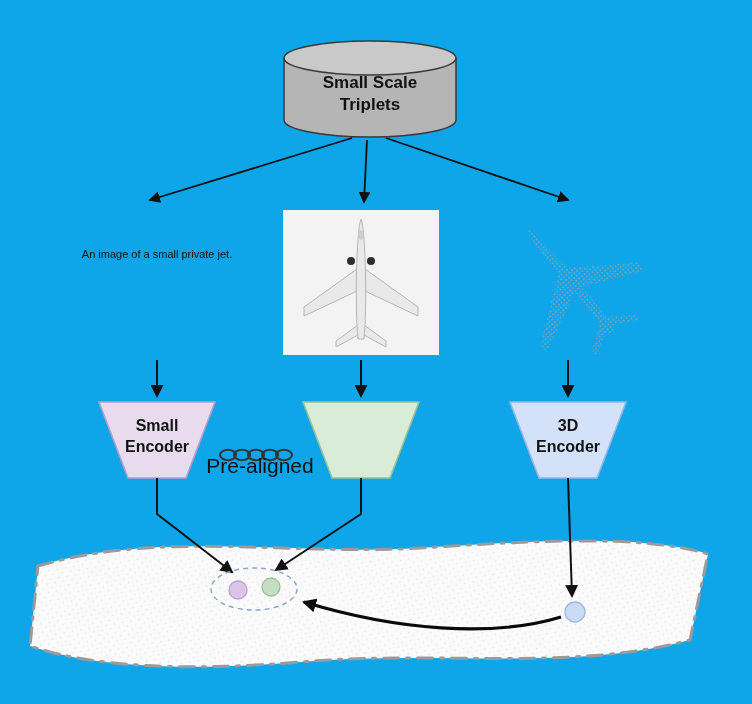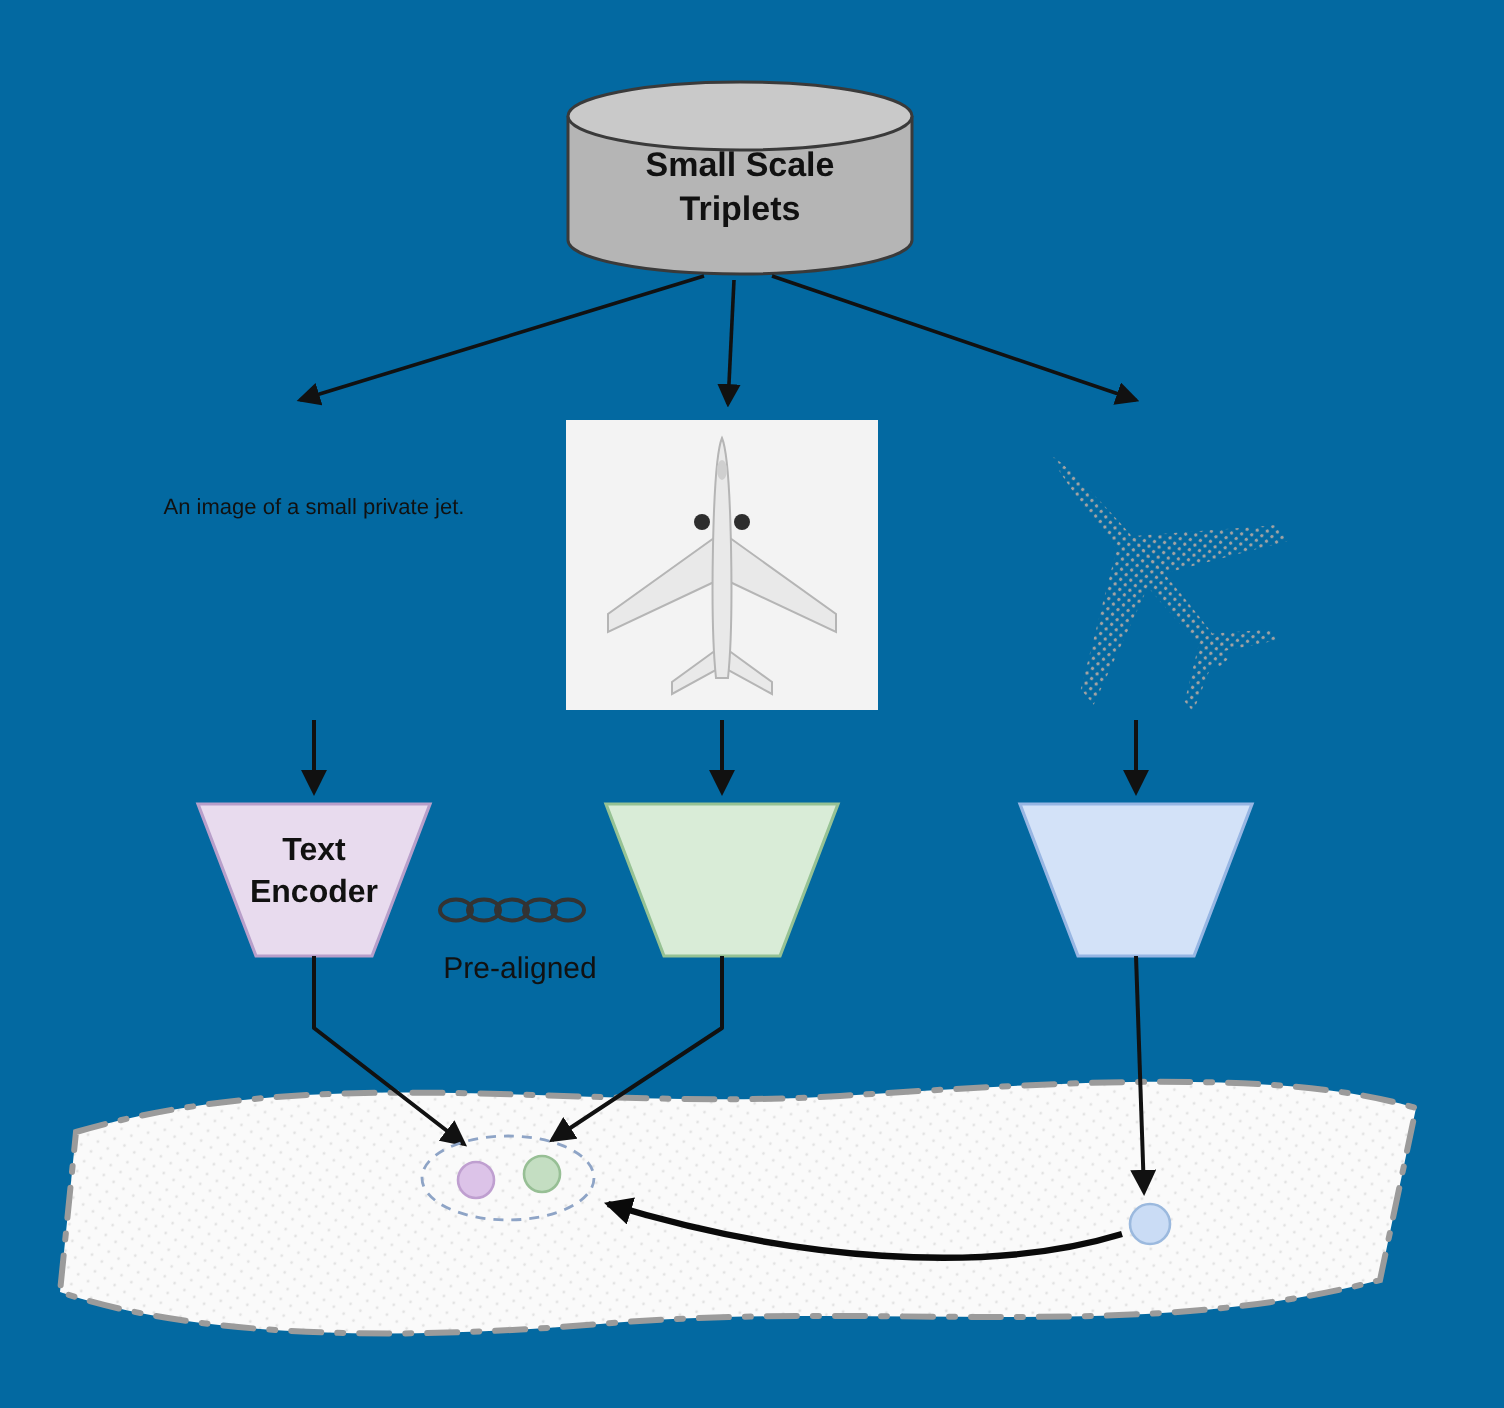--- a/index.html
+++ b/index.html
@@ -1,28 +1,28 @@
 <!DOCTYPE html>
 <html><head>
 <meta charset="utf-8">
 <style>
   html,body{margin:0;padding:0;background:#ffffff;}
   .canvas{
-    position:relative;width:752px;height:704px;background:#0369a1;
+    position:relative;width:752px;height:704px;background:#0ea5e9;
     font-family:"Liberation Sans",sans-serif;color:#111;overflow:hidden;
   }
   .canvas svg{position:absolute;left:0;top:0;}
   .label{position:absolute;text-align:center;}
   .dataset-title{left:310px;top:72px;width:120px;font-size:17px;font-weight:700;line-height:1.3;}
   .caption{left:77px;top:247px;width:160px;font-size:11px;line-height:1.35;}
   .enc{top:416px;width:84px;font-size:16px;font-weight:700;line-height:1.3;}
   .enc-text{left:115px;}
   .enc-image{left:319px;}
   .enc-3d{left:526px;}
-  .prealigned{left:204px;top:476px;width:112px;font-size:15px;}
+  .prealigned{left:204px;top:454px;width:112px;font-size:21px;}
 </style>
 </head>
 <body>
 
 <div class="canvas">
 
   <svg width="752" height="704" viewBox="0 0 752 704">
     <defs>
       <marker id="ah" viewBox="0 0 10 10" refX="8.5" refY="5" markerWidth="6.5" markerHeight="6.5" orient="auto-start-reverse">
         <path d="M0,0 L10,5 L0,10 Z" fill="#111"></path>
@@ -106,16 +106,17 @@
     <circle cx="271" cy="587" r="9" stroke-width="1.3" fill="#c4dec2" stroke="#97bf95"></circle>
     <circle cx="575" cy="612" r="10" stroke-width="1.3" fill="#cadcf5" stroke="#9bb9de"></circle>
 
     <path d="M 561 617 C 492 638 396 630 304 602" fill="none" stroke="#0a0a0a" stroke-width="3.2" marker-end="url(#ah2)"></path>
   </svg>
 
   <div class="label dataset-title">Small Scale Triplets</div>
 
   <div class="label caption">An image of a small private jet.</div>
 
-  <div class="label enc enc-text">Text Encoder</div>
+  <div class="label enc enc-text">Small Encoder</div>
+  <div class="label enc enc-3d">3D Encoder</div>
 
   <div class="label prealigned">Pre-aligned</div>
 </div>
 
 </body></html>

